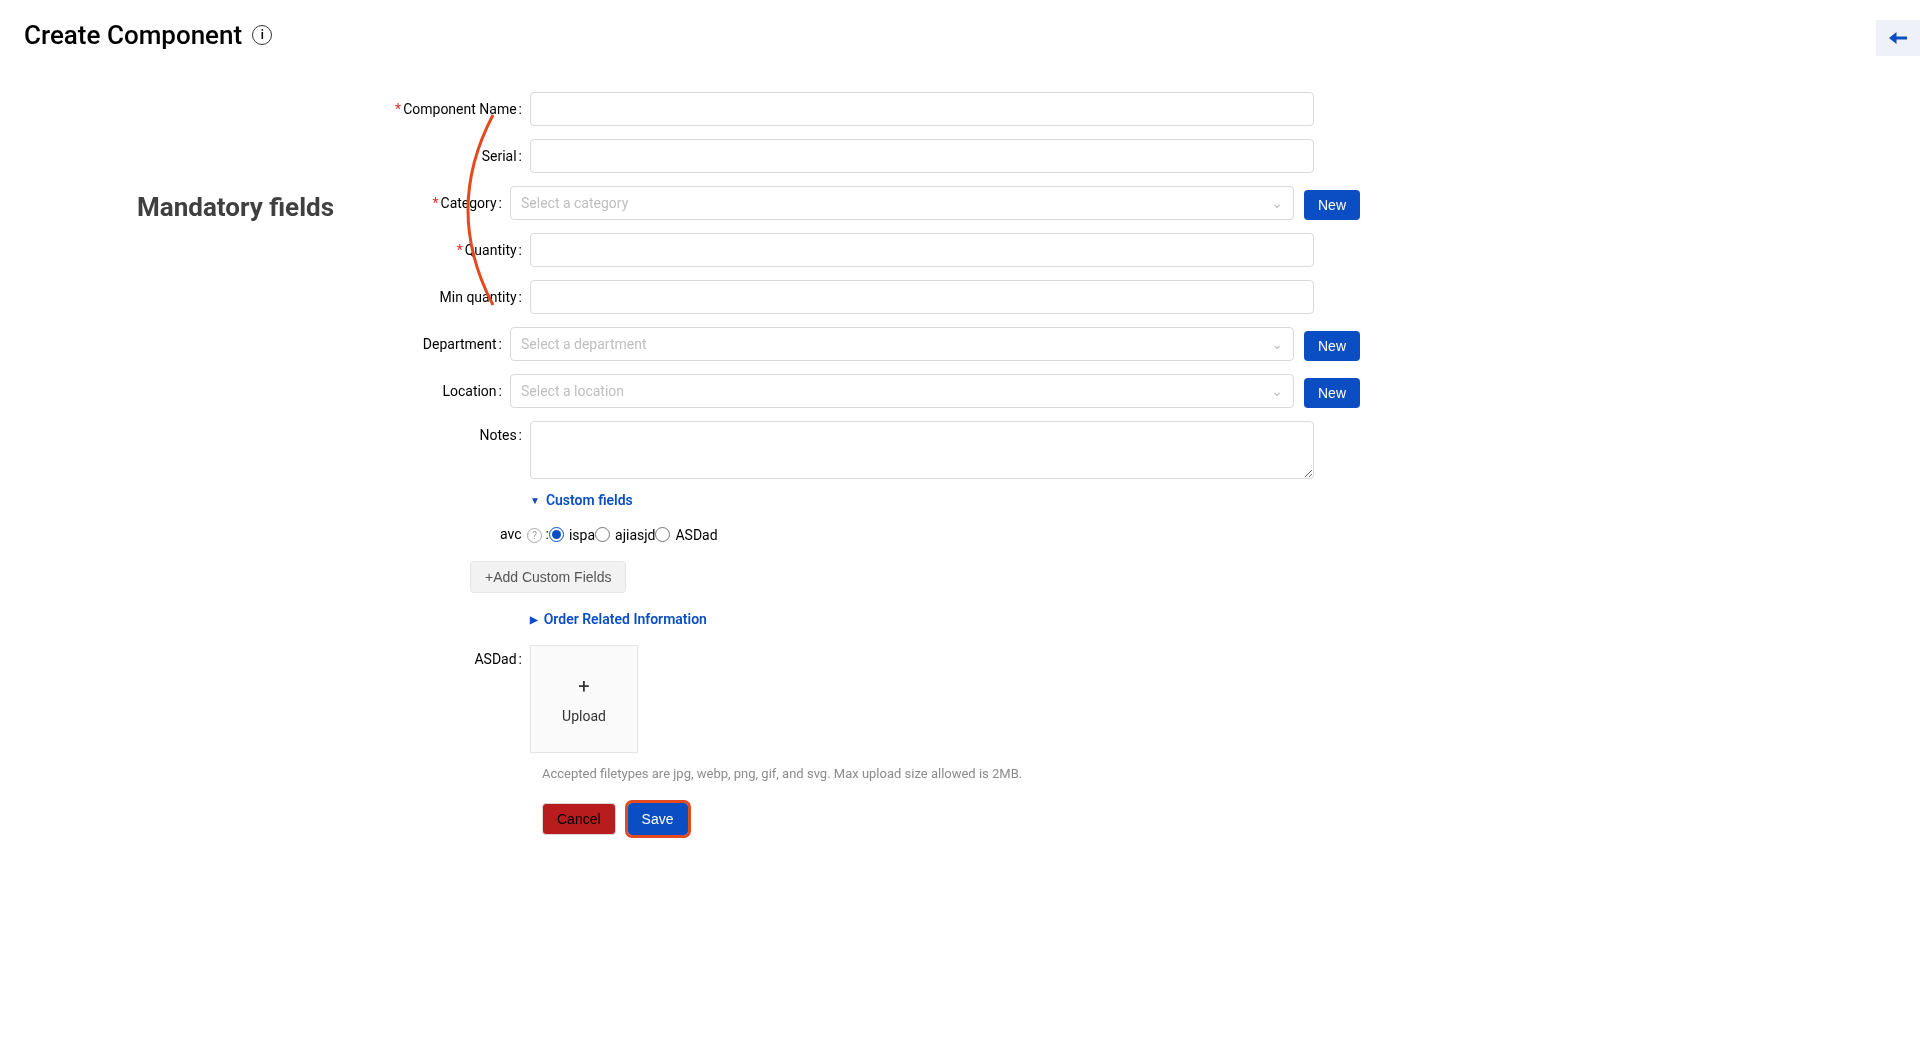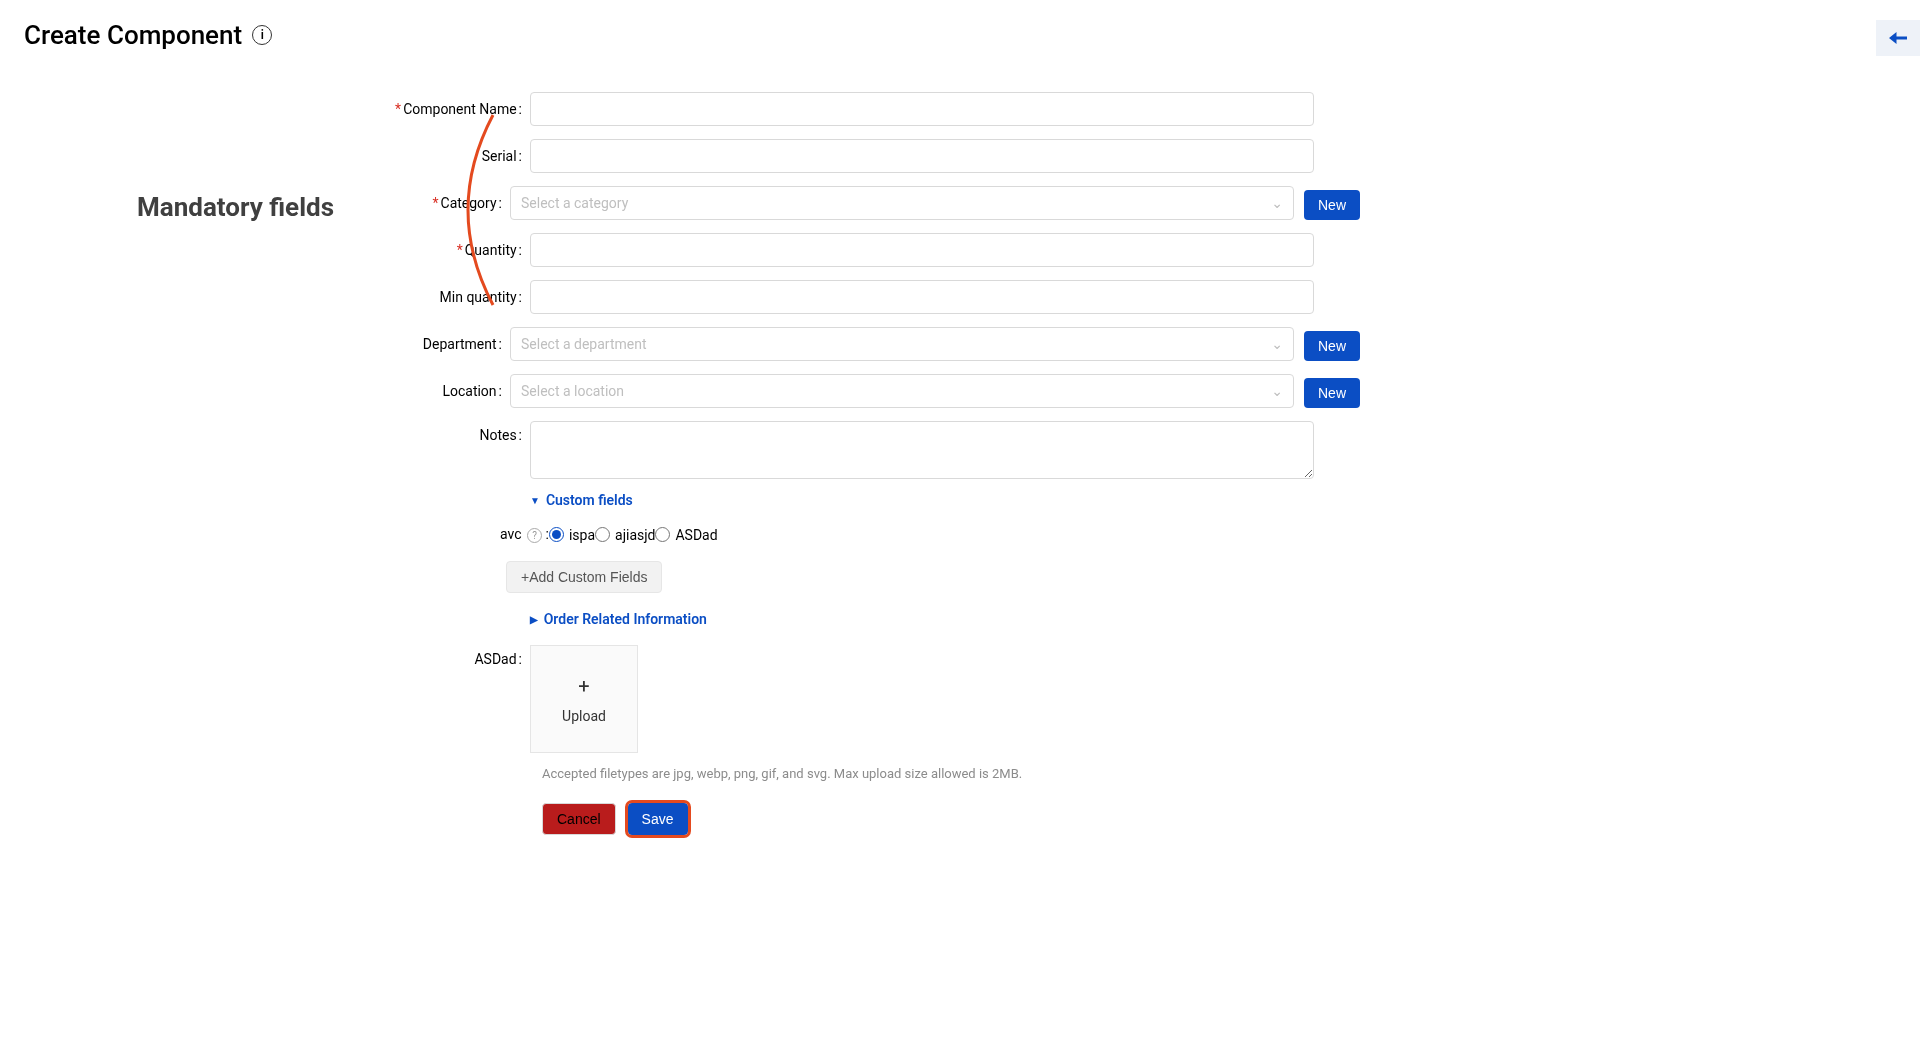--- a/index.html
+++ b/index.html
@@ -335,21 +335,21 @@
     <label class="rlabel">
         <input type="radio" name="avc" style="">
         <span>ajiasjd</span>
       </label>
     <label class="rlabel">
         <input type="radio" name="avc" style="">
         <span>ASDad</span>
       </label>
   </div>
 
-  <div style="margin-left:116px; margin-bottom:18px">
+  <div style="margin-left:80px; margin-bottom:18px">
     <button class="btn-light">+Add Custom Fields</button>
   </div>
 
   <div class="section-toggle">
     <span class="tri-right">▶</span>
     <span>Order Related Information</span>
   </div>
 
   <div class="row top" style="margin-top:8px">
     <div class="label" style="padding-top:6px">

